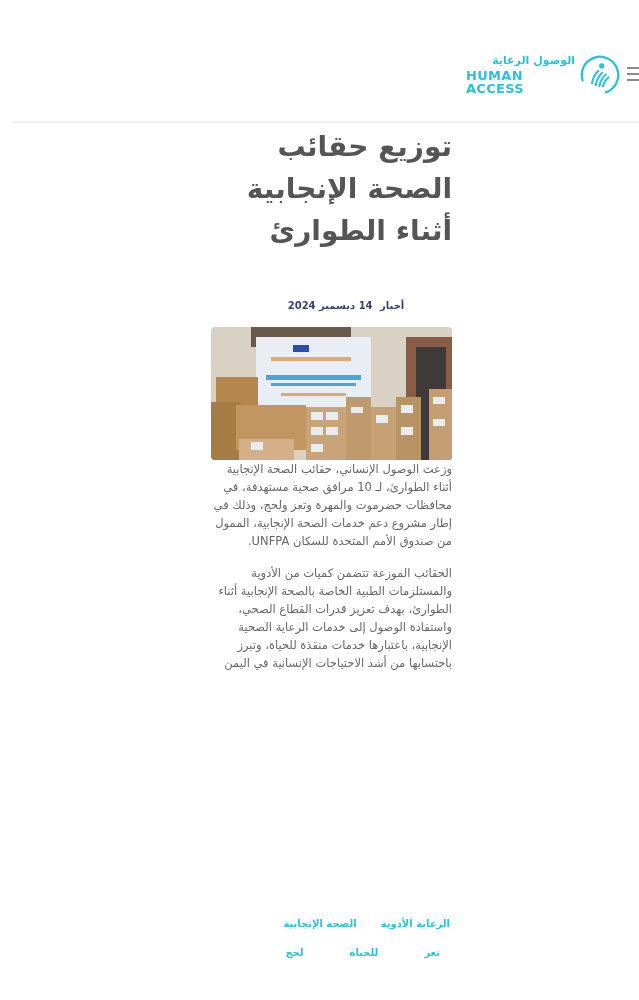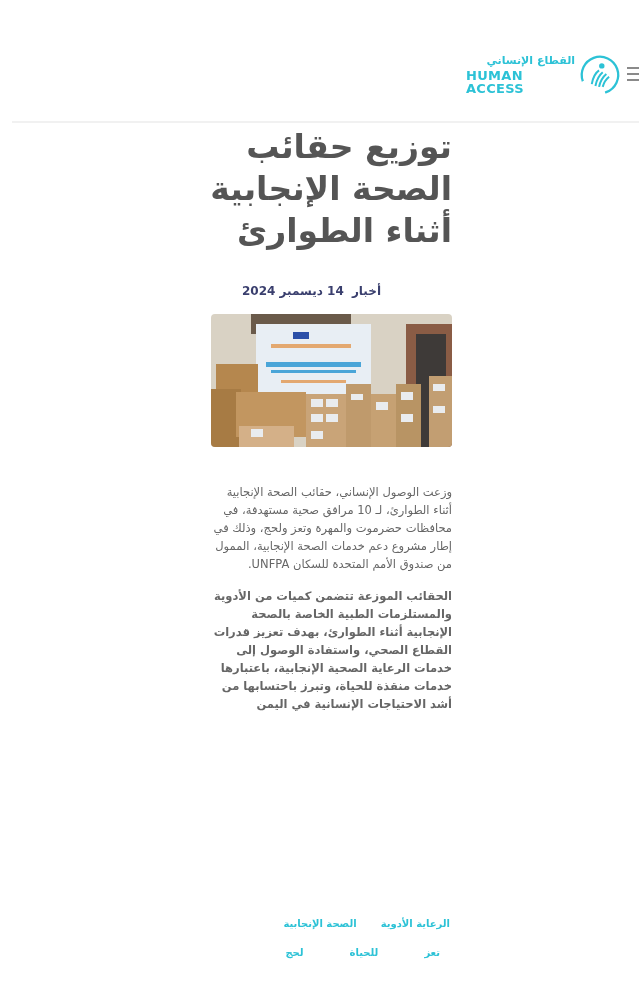--- a/index.html
+++ b/index.html
@@ -11,27 +11,27 @@
   .menu-btn { position: absolute; left: 627px; top: 67px; width: 12px; height: 14px; display: flex; flex-direction: column; justify-content: space-between; cursor: pointer; }
   .menu-btn span { display: block; height: 2px; background: #8a8a8a; width: 12px; }
 
   .logo { position: absolute; left: 466px; top: 52px; width: 155px; height: 46px; display: flex; flex-direction: row-reverse; align-items: center; gap: 4px; direction: ltr; }
   .logo-mark { width: 46px; height: 46px; }
   .logo-text { display: flex; flex-direction: column; align-items: flex-end; line-height: 1; }
   .logo-ar { font-size: 11px; color: #2cc2d6; font-weight: bold; direction: rtl; }
   .logo-en { font-size: 13px; color: #2cc2d6; font-weight: bold; letter-spacing: 0.3px; margin-top: 3px; font-family: "DejaVu Sans", sans-serif; }
 
   .article { position: absolute; left: 210px; top: 124px; width: 242px; direction: rtl; }
-  .title { font-size: 33px; line-height: 42px; color: #555; font-weight: bold; margin-top: 2px; text-align: right; }
-  .meta { margin-top: 32px; text-align: left; font-size: 12px; color: #3a3f6e; font-weight: bold; padding-left: 30px; }
+  .title { font-size: 28px; line-height: 42px; color: #555; font-weight: bold; margin-top: 2px; text-align: right; }
+  .meta { margin-top: 48px; text-align: center; font-size: 10px; color: #3a3f6e; font-weight: bold; padding-left: 30px; }
   .meta span { margin: 0 2px; }
   .hero { margin-top: 16px; width: 241px; height: 133px; border-radius: 4px; overflow: hidden; position: relative; }
   .para { font-size: 11.5px; line-height: 18px; color: #666; text-align: right; }
-  .para1 { margin-top: 36px; }
-  .para2 { margin-top: 14px; font-weight: bold; }
+  .para1 { }
+  .para2 { margin-top: 14px; }
 
   .tags { position: absolute; left: 220px; top: 918px; width: 230px; direction: rtl; }
   .tag-row { display: flex; justify-content: flex-start; font-size: 10px; color: #2cc2d6; font-weight: bold; }
   .tag-row a { color: #2cc2d6; text-decoration: none; cursor: pointer; }
   .tag-row1 a { margin-left: 24px; }
   .tag-row2 { margin-top: 18px; padding-right: 10px; }
   .tag-row2 a { margin-left: 46px; }
 </style>
 </head>
 <body>
@@ -40,21 +40,21 @@
   <a class="logo">
     <svg class="logo-mark" viewBox="0 0 46 46">
       <circle cx="23" cy="23" r="20" fill="none" stroke="#2cc2d6" stroke-width="2.5" stroke-dasharray="95 30" transform="rotate(-200 23 23)"></circle>
       <circle cx="25" cy="13" r="3" fill="#2cc2d6"></circle>
       <path d="M14 33 Q16 22 22 18" stroke="#2cc2d6" stroke-width="2.2" fill="none"></path>
       <path d="M18 35 Q20 25 26 20" stroke="#2cc2d6" stroke-width="2.2" fill="none"></path>
       <path d="M22 36 Q24 27 30 22" stroke="#2cc2d6" stroke-width="2.2" fill="none"></path>
       <path d="M26 36 Q28 29 33 25" stroke="#2cc2d6" stroke-width="2.2" fill="none"></path>
     </svg>
     <div class="logo-text">
-      <span class="logo-ar">القطاع الإنساني</span>
+      <span class="logo-ar">الوصول الرعاية</span>
       <span class="logo-en">HUMAN ACCESS</span>
     </div>
   </a>
   <div class="menu-btn">
     <span></span>
     <span></span>
     <span></span>
   </div>
   <div class="header-line"></div>
 </div>

